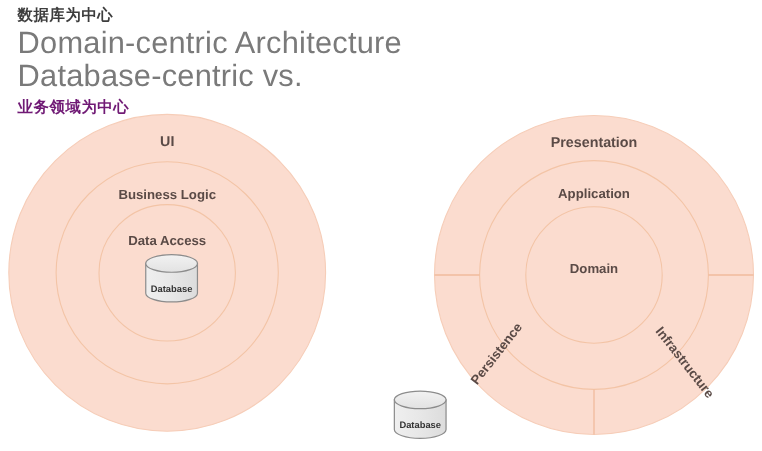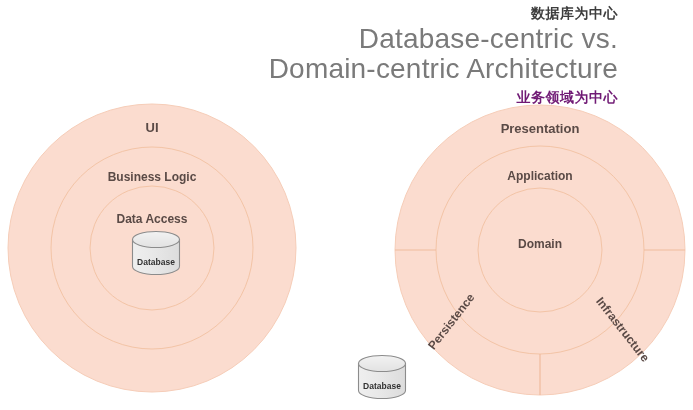--- a/index.html
+++ b/index.html
@@ -11,24 +11,24 @@
     width: 693px;
     height: 410px;
     position: relative;
     overflow: hidden;
     font-family: "Liberation Sans", "DejaVu Sans", sans-serif;
   }
 
   
   #title-block {
     position: absolute;
-    left: 0;
+    left: 16px;
     top: 0;
     width: 618px;
-    text-align: right;
+    text-align: left;
   }
   #subtitle-cn-top {
     font-size: 14px;
     font-weight: 700;
     color: #3d3d3d;
     line-height: 18px;
     margin-top: 4px;
     letter-spacing: 0.5px;
   }
   #main-title {
@@ -59,22 +59,22 @@
     width: 693px;
     height: 410px;
   }
 </style>
 </head>
 <body>
 
 <div id="title-block">
   <div id="subtitle-cn-top">数据库为中心</div>
   <div id="main-title">
+    <span class="title-line">Domain-centric Architecture</span>
     <span class="title-line">Database-centric vs.</span>
-    <span class="title-line">Domain-centric Architecture</span>
   </div>
   <div id="subtitle-cn-bottom">业务领域为中心</div>
 </div>
 
 <svg id="diagram-canvas" viewBox="0 0 693 410">
   <defs>
     <linearGradient id="dbTopGrad" x1="0" y1="0" x2="0" y2="1">
       <stop offset="0%" stop-color="#f2f2f2"></stop>
       <stop offset="100%" stop-color="#e2e2e2"></stop>
     </linearGradient>

